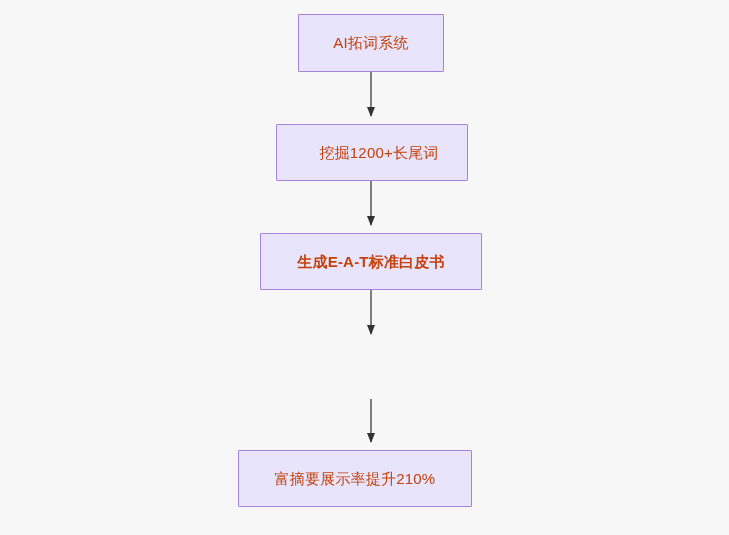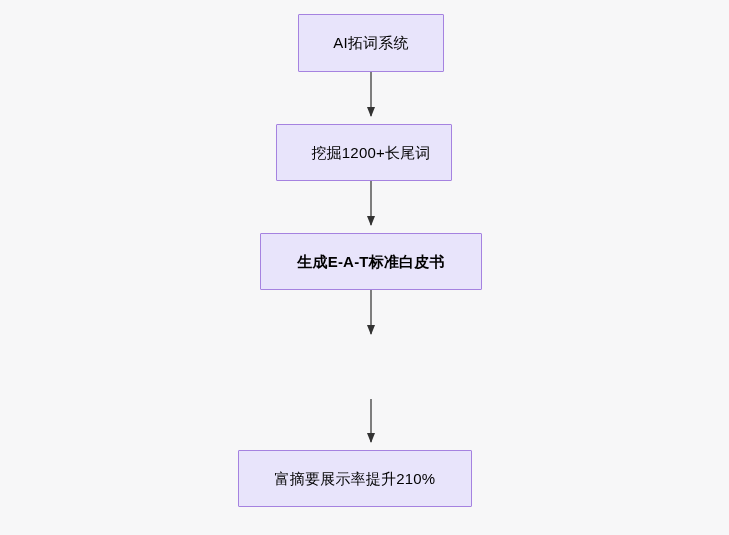--- a/index.html
+++ b/index.html
@@ -28,32 +28,32 @@
   }
   .node {
     position: absolute;
     box-sizing: border-box;
     background: #e8e4fb;
     border: 1px solid #a582e0;
     border-radius: 1px;
     display: flex;
     align-items: center;
     justify-content: center;
-    color: #000000;
+    color: #c2410c;
     font-size: 15px;
     line-height: 1.2;
     letter-spacing: 0.2px;
     white-space: nowrap;
   }
   .node-label {
     display: block;
   }
   
   #node-0 { left: 298px; top: 14px;  width: 146px; height: 58px; }
-  #node-1 { left: 276px; top: 124px; width: 176px; height: 57px; padding-left: 14px; }
+  #node-1 { left: 276px; top: 124px; width: 192px; height: 57px; padding-left: 14px; }
   #node-2 { left: 260px; top: 233px; width: 222px; height: 57px; font-weight: bold; }
   #node-3 { left: 265px; top: 342px; width: 212px; height: 57px; }
   #node-4 { left: 238px; top: 450px; width: 234px; height: 57px; }
 </style>
 </head>
 <body>
 
 <div id="flowchart-canvas">
 
   <svg class="edge-layer" viewBox="0 0 729 535" width="729" height="535" aria-hidden="true">

